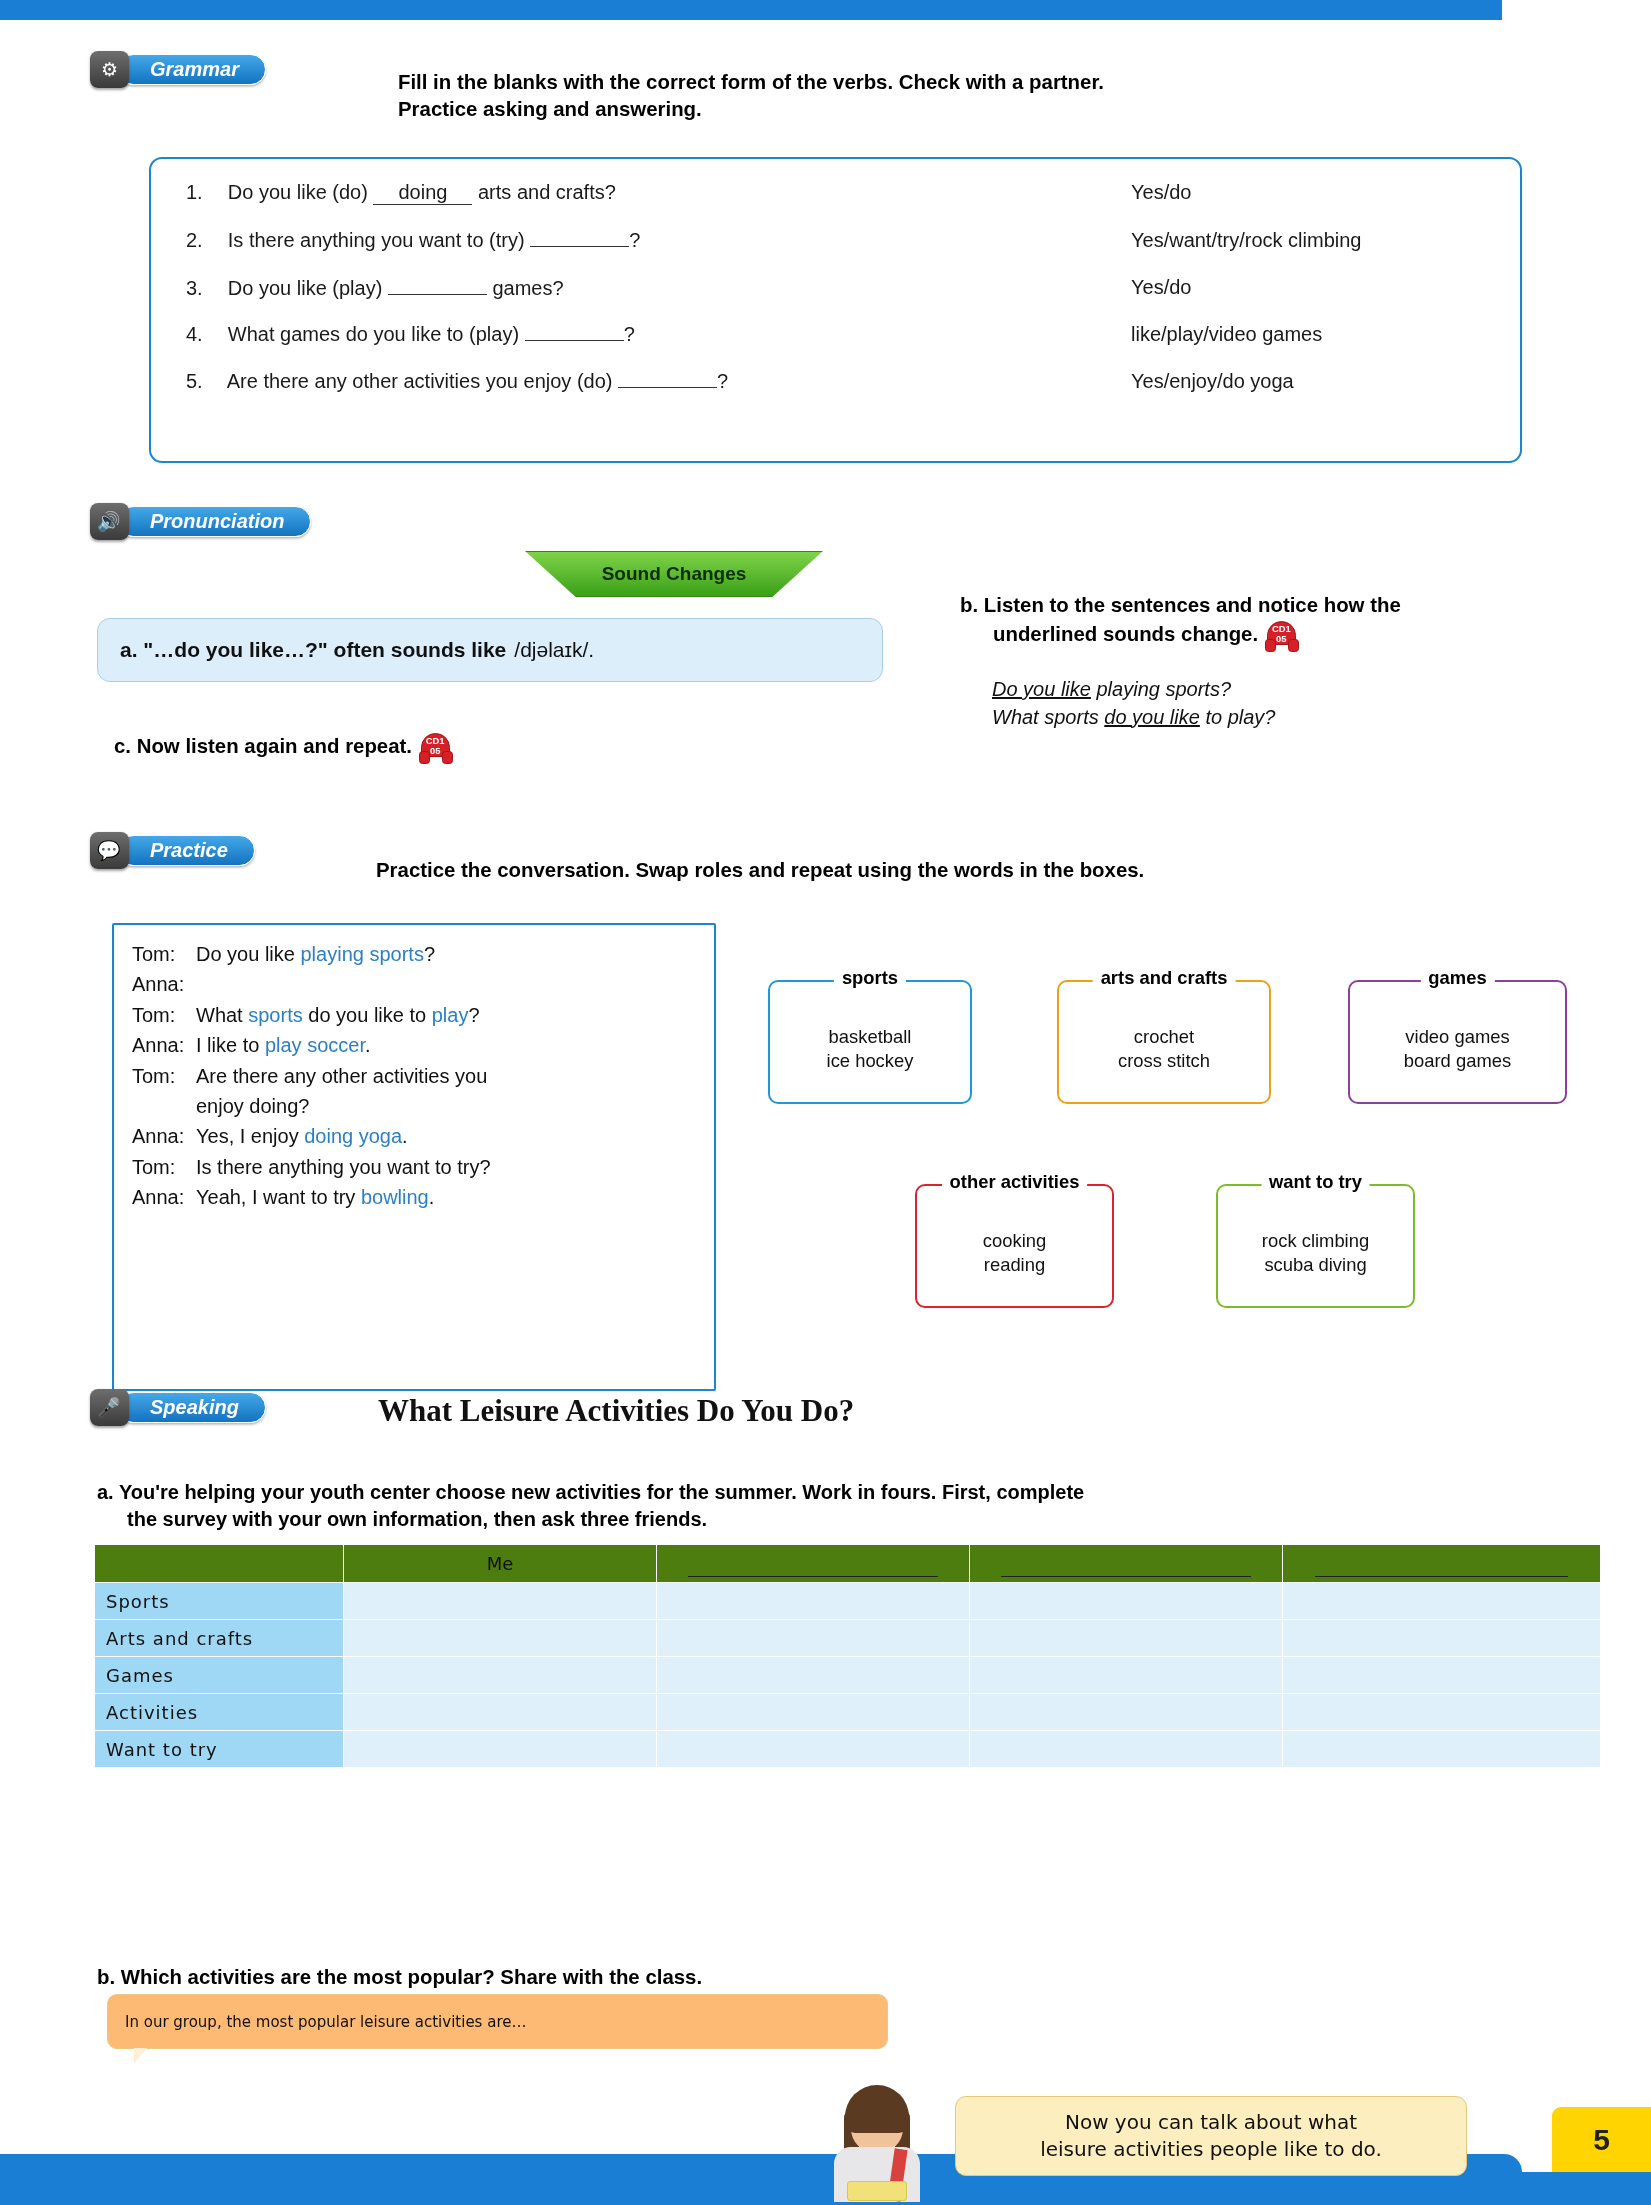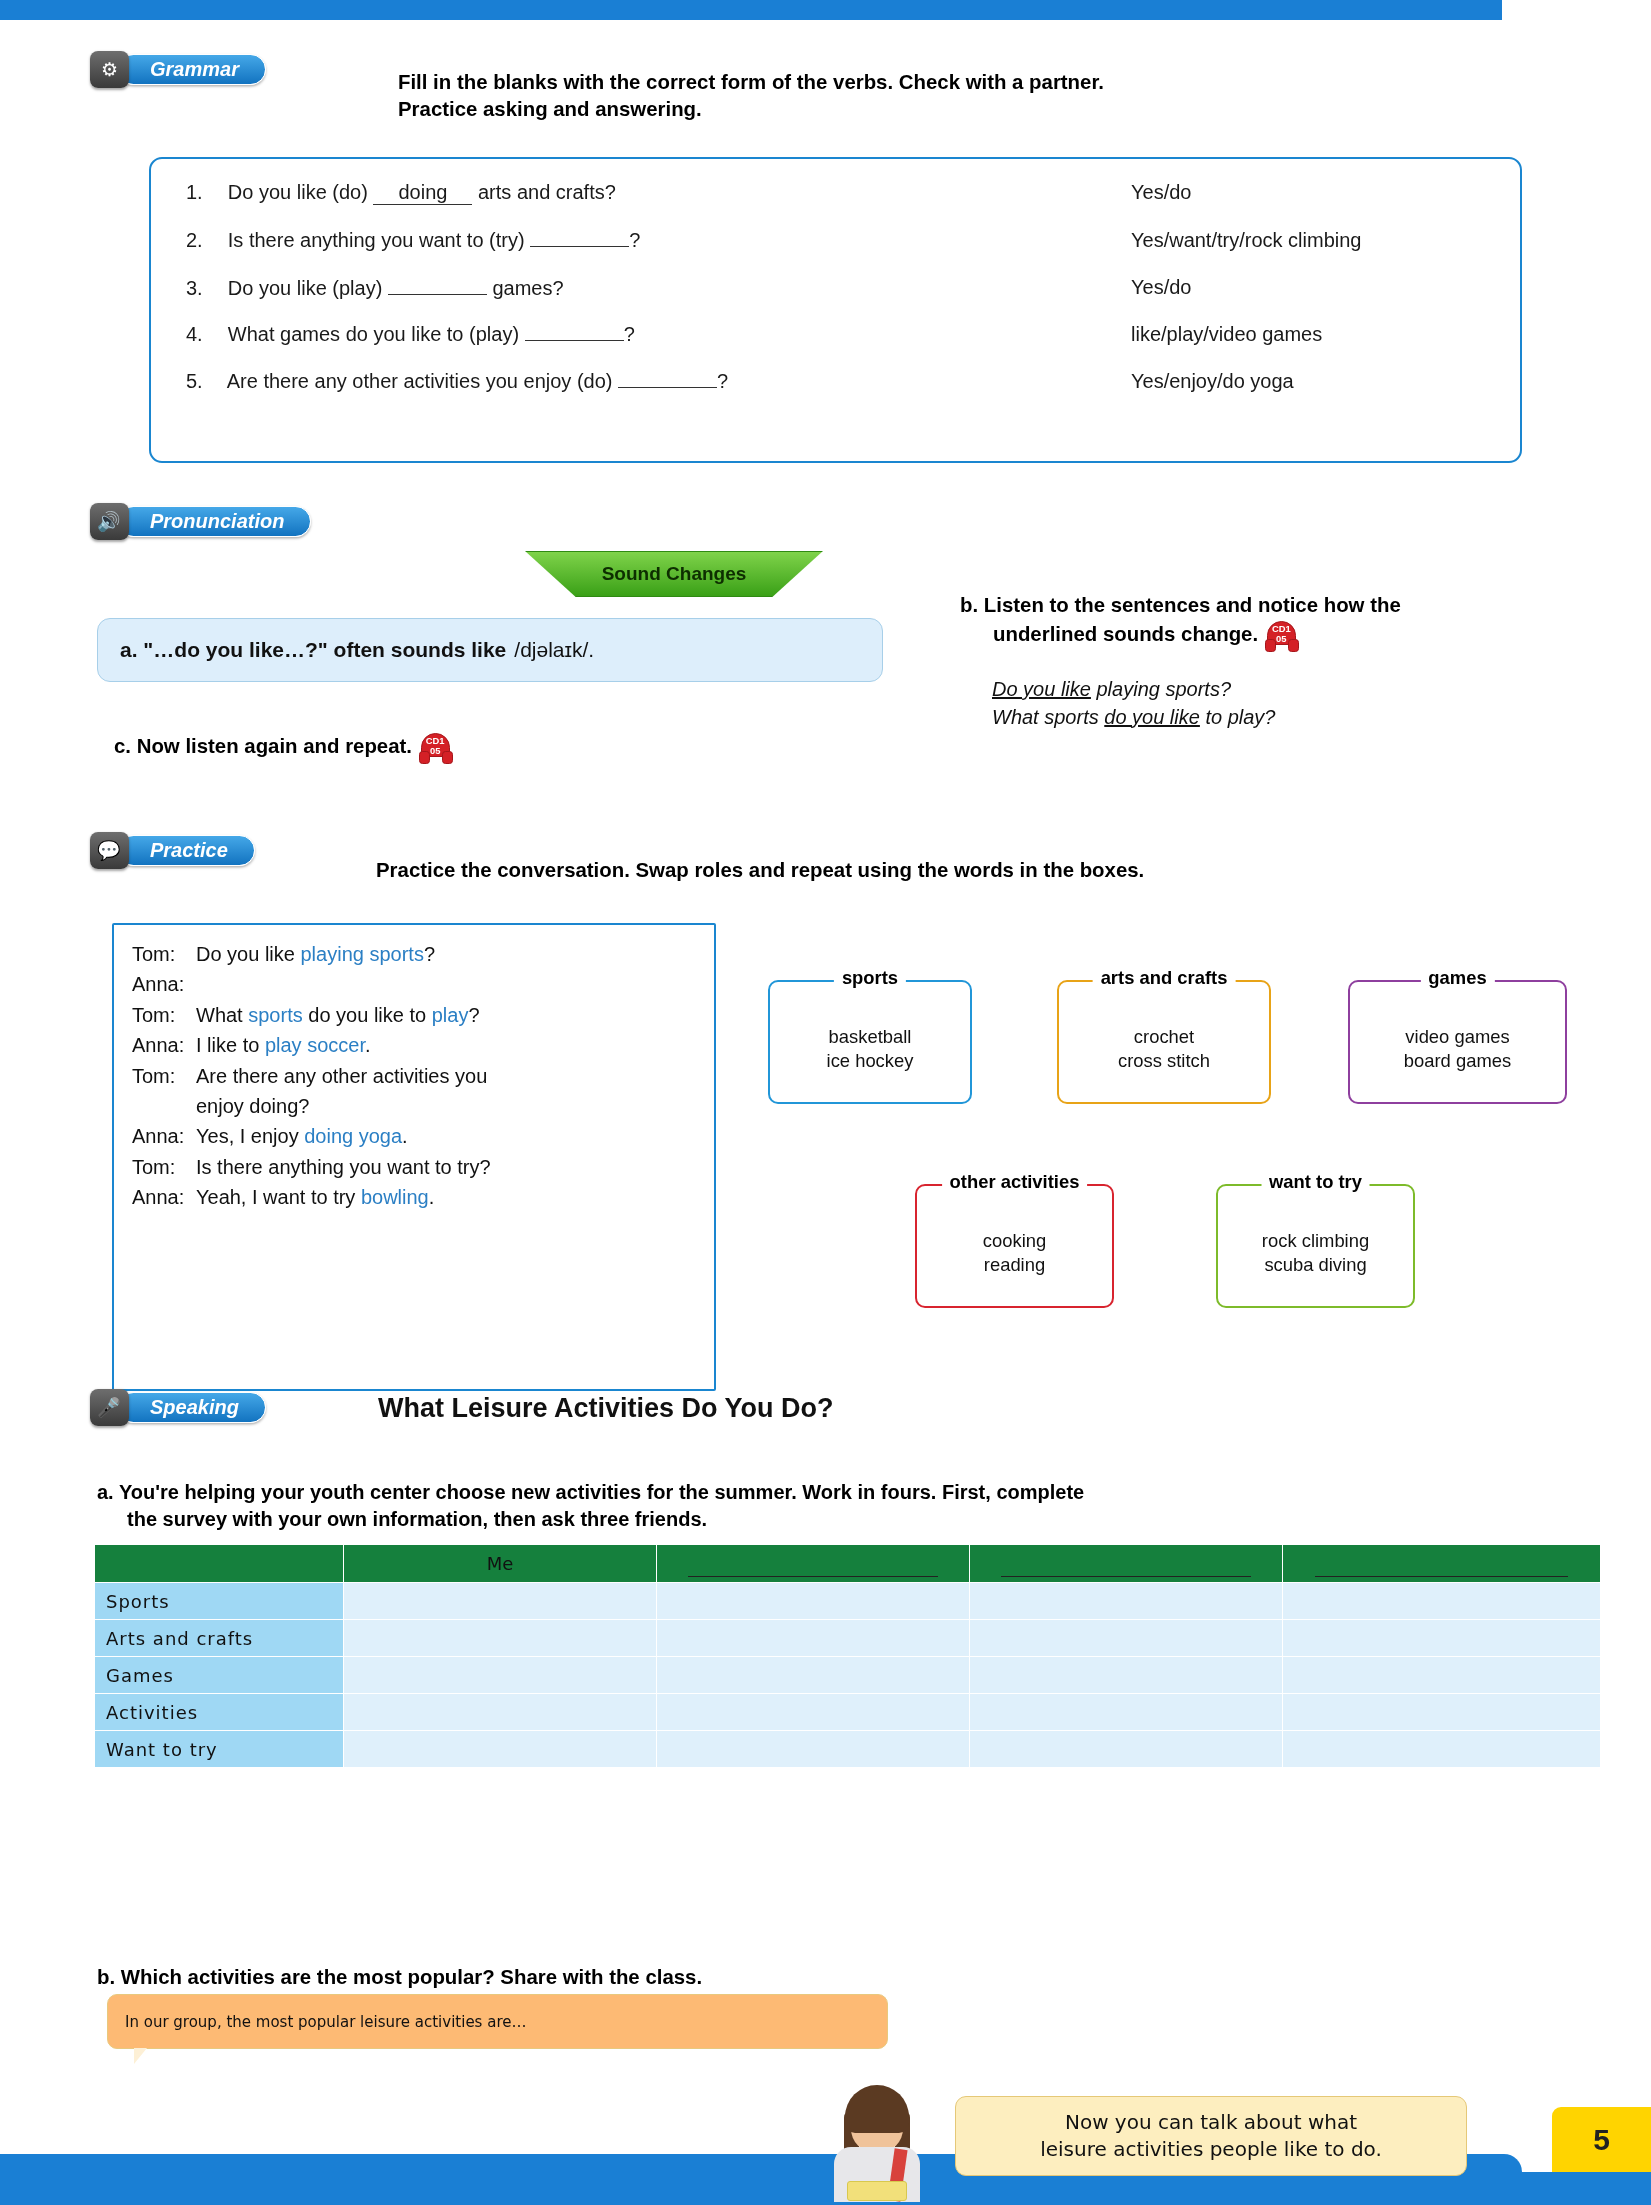--- a/index.html
+++ b/index.html
@@ -136,30 +136,30 @@
   }
   .wbox .wb-item { font-size:18.4px; color:#111; line-height:1.3; }
   .wbox .wb-head {
     position:absolute; top:-15px; left:50%; transform:translateX(-50%);
     background:#fff; padding:0 8px; font-size:18.4px; font-weight:bold;
     white-space:nowrap;
   }
 
   
   .speak-title {
-    position:absolute; font-size:27px; color:#111;
-    font-family:Liberation Sans, sans-serif; font-weight:bold;
+    position:absolute; font-size:31px; color:#111;
+    font-family:Liberation Serif, serif; font-weight:bold;
   }
   .survey { position:absolute; border-collapse:collapse; }
   .survey td {
     border:1.5px solid #ffffff; height:37px; background:#cfe8f8;
     font-size:18px; color:#111; padding:0 11px;
     font-family:"DejaVu Sans", sans-serif;
   }
-  .survey tr.head td { background:#15803d; height:38px; text-align:center; }
+  .survey tr.head td { background:#4d7c0f; height:38px; text-align:center; }
   .survey td.body { background:#dff0fb; }
   .survey td.lbl { background:#9fd8f4; text-align:left; letter-spacing:1px; }
   .ruled { border-bottom:1.5px solid #222; display:block; height:18px; width:86%;
            margin:9px auto 0; }
 
   .bubble {
     position:absolute; background:#fdba74; border:1.5px solid #e8c97e;
     border-radius:10px; font-size:15px; color:#111; display:flex;
     align-items:center; padding:0 17px;
     font-family:"DejaVu Sans", sans-serif;

